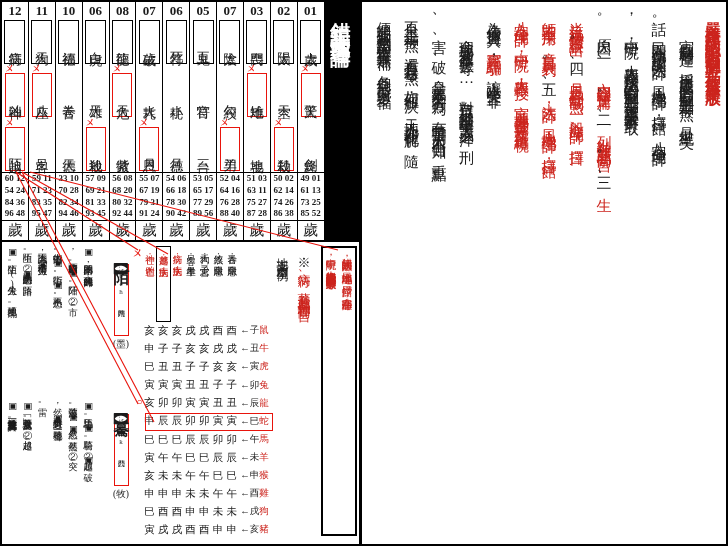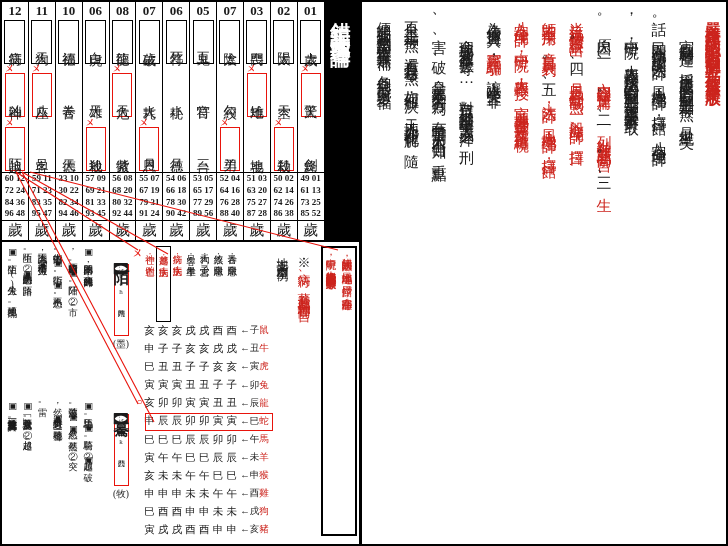--- a/index.html
+++ b/index.html
@@ -88,21 +88,21 @@
               </div>
             </div>
             <div class="star-cell">
               <div class="x-slot">ㄨ</div>
               <div class="star-box marked">
                 <span class="vcol">陌越</span>
               </div>
             </div>
             <div class="ages">
               <div class="age-line">60 12</div>
-              <div class="age-line">72 24</div>
+              <div class="age-line">54 24</div>
               <div class="age-line">84 36</div>
               <div class="age-line">96 48</div>
             </div>
             <div class="sui">歲</div>
           </div>
           <div class="age-col">
             <div class="col-num">11</div>
             <div class="cell-name">
               <span class="vcol">天狗</span>
             </div>
@@ -138,21 +138,21 @@
               </div>
             </div>
             <div class="star-cell">
               <div class="x-slot"></div>
               <div class="star-box">
                 <span class="vcol">天德</span>
               </div>
             </div>
             <div class="ages">
               <div class="age-line">33 10</div>
-              <div class="age-line">30 22</div>
+              <div class="age-line">70 28</div>
               <div class="age-line">82 34</div>
               <div class="age-line">94 46</div>
             </div>
             <div class="sui">歲</div>
           </div>
           <div class="age-col">
             <div class="col-num">06</div>
             <div class="cell-name">
               <span class="vcol">白虎</span>
             </div>
@@ -313,21 +313,21 @@
               </div>
             </div>
             <div class="star-cell">
               <div class="x-slot"></div>
               <div class="star-box">
                 <span class="vcol">地喪</span>
               </div>
             </div>
             <div class="ages">
               <div class="age-line">51 03</div>
-              <div class="age-line">63 20</div>
+              <div class="age-line">63 11</div>
               <div class="age-line">75 27</div>
               <div class="age-line">87 28</div>
             </div>
             <div class="sui">歲</div>
           </div>
           <div class="age-col">
             <div class="col-num">02</div>
             <div class="cell-name">
               <span class="vcol">太陽</span>
             </div>

